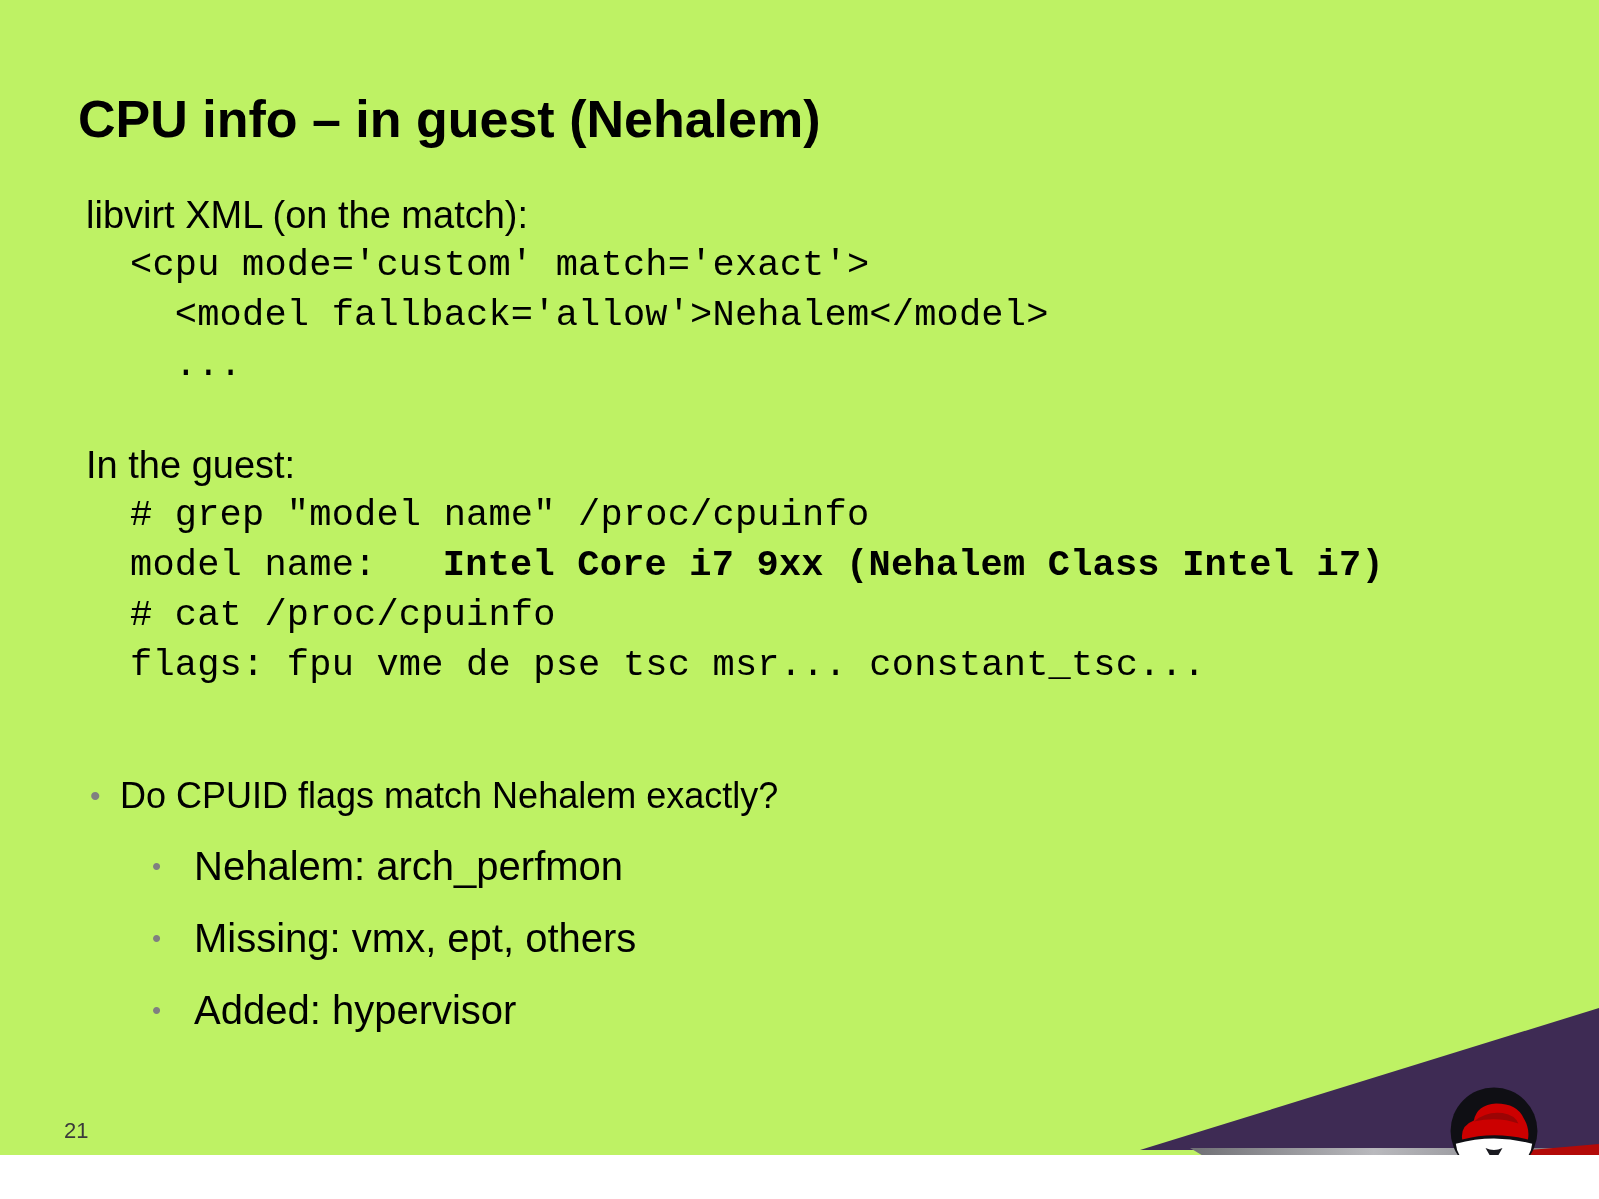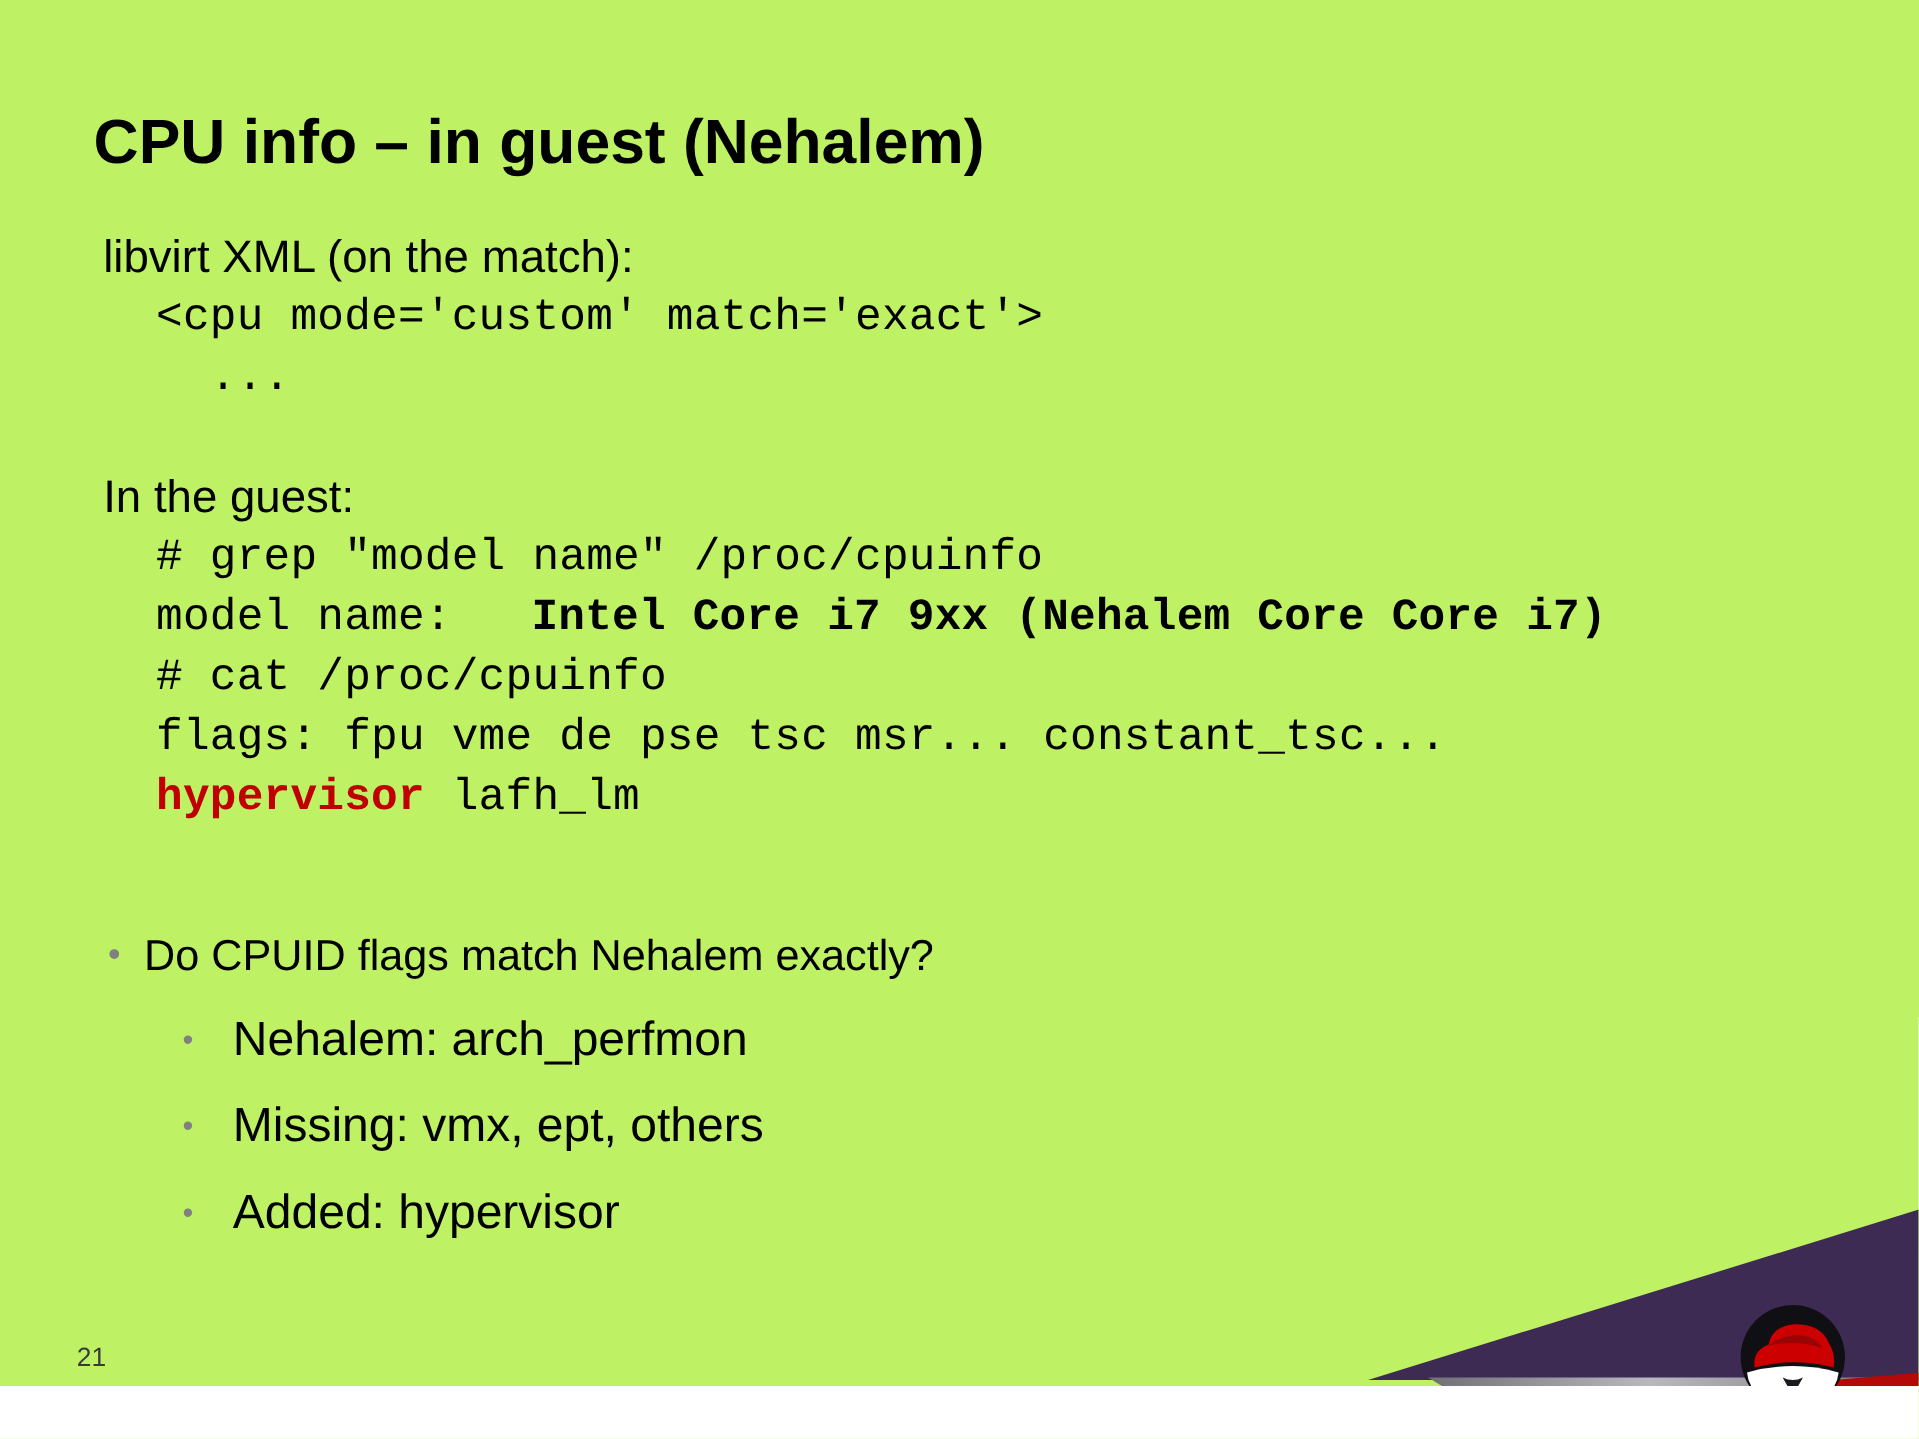--- a/index.html
+++ b/index.html
@@ -155,36 +155,36 @@
 <div id="slide">
 
   <div id="slide-title">CPU info – in guest (Nehalem)</div>
 
   <div id="body-block">
 
     <div class="txt-line sans">libvirt XML (on the match):</div>
 
     <div class="txt-line mono">&lt;cpu mode='custom' match='exact'&gt;</div>
 
+    <div class="txt-line mono">  &lt;model fallback='allow'&gt;Nehalem&lt;/model&gt;</div>
 
     <div class="txt-line mono">  ...</div>
 
     <div class="spacer-line"></div>
 
     <div class="txt-line sans">In the guest:</div>
 
     <div class="txt-line mono"># grep "model name" /proc/cpuinfo</div>
 
-    <div class="txt-line mono"><span>model name: </span><span class="mono bold">Intel Core i7 9xx (Nehalem Core Core i7)</span></div>
+    <div class="txt-line mono"><span>model name: </span><span class="mono bold">Intel Core i7 9xx (Nehalem Class Intel i7)</span></div>
 
     <div class="txt-line mono"># cat /proc/cpuinfo</div>
 
     <div class="txt-line mono">flags: fpu vme de pse tsc msr... constant_tsc...</div>
 
-    <div class="txt-line mono"><span class="red-bold">hypervisor</span><span> lafh_lm</span></div>
   </div>
 
   <div id="bullets">
 
     <div class="bullet-row bullet-l1">
       <span class="bullet-dot">•</span>
       <span class="bullet-text">Do CPUID flags match Nehalem exactly?</span>
     </div>
 
     <div class="sublist">

